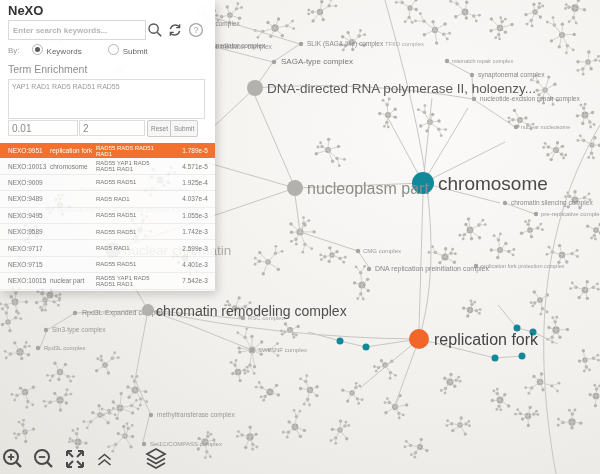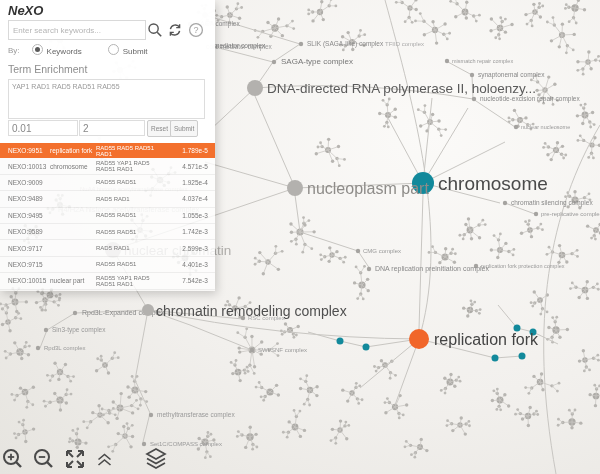--- a/index.html
+++ b/index.html
@@ -5,23 +5,23 @@
   html,body{margin:0;padding:0;}
   body{font-family:"Liberation Sans","DejaVu Sans",sans-serif;}
   .stage{position:relative;width:600px;height:474px;overflow:hidden;
     background:radial-gradient(ellipse at 72% 28%, #fbfaf8 0%, #f2f0ed 55%, #e6e4df 100%);}
   #net{position:absolute;left:0;top:0;}
 
   
   .panel{position:absolute;left:0;top:0;width:215px;height:291px;
     background:rgba(255,255,255,0.55);box-shadow:2px 3px 9px rgba(0,0,0,0.18);}
   .panel-top{position:absolute;left:0;top:0;width:215px;height:143px;background:rgba(255,255,255,0.93);}
-  .panel-title{position:absolute;left:8px;top:3px;font-size:13px;font-weight:bold;color:#333;font-style:italic;}
+  .panel-title{position:absolute;left:8px;top:3px;font-size:13px;font-weight:bold;color:#333;}
   .search-input{position:absolute;left:8px;top:20px;width:128px;height:18px;border:1px solid #d9d9d9;
-    font-size:8px;color:#555;padding:0 4px;outline:none;background:#fff;}
+    font-size:8px;color:#555;padding:0 4px;outline:none;background:#fff;font-weight:bold;}
   .search-input::placeholder{color:#b5b5b5;}
   .p-icon{position:absolute;top:22px;width:16px;height:16px;display:inline-block;}
   .by-row{position:absolute;left:8px;top:44px;font-size:8px;color:#999;display:flex;align-items:center;}
   .radio{display:inline-block;width:9px;height:9px;border:1px solid #b5b5b5;border-radius:50%;
     margin-right:4px;position:relative;background:#fff;vertical-align:-1px;}
   .radio.checked::after{content:"";position:absolute;left:2px;top:2px;width:5px;height:5px;border-radius:50%;background:#5a5a5a;}
   .radio-label{color:#666;margin-right:26px;text-align:right;}
   .te-heading{position:absolute;left:8px;top:63px;font-size:10.5px;color:#8d8d8d;}
   .genes-textarea{position:absolute;left:8px;top:79px;width:189px;height:32px;border:1px solid #ddd;
     font-family:Liberation Sans, sans-serif;font-size:7px;color:#999;resize:none;outline:none;padding:3px;background:#fff;}

